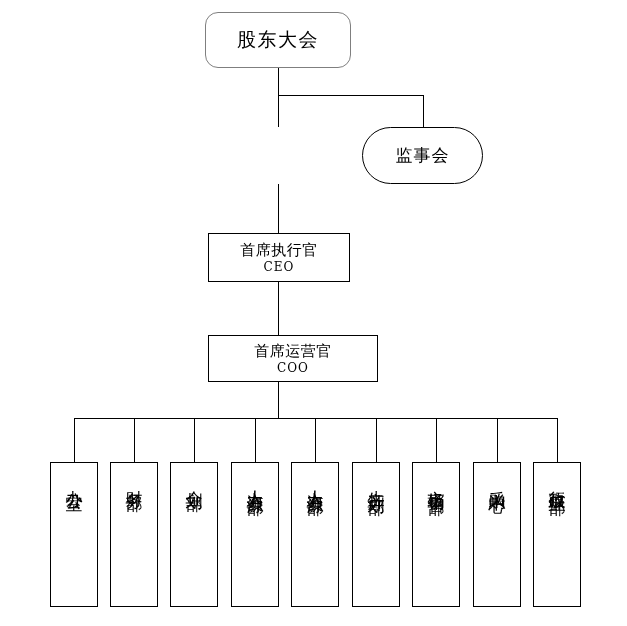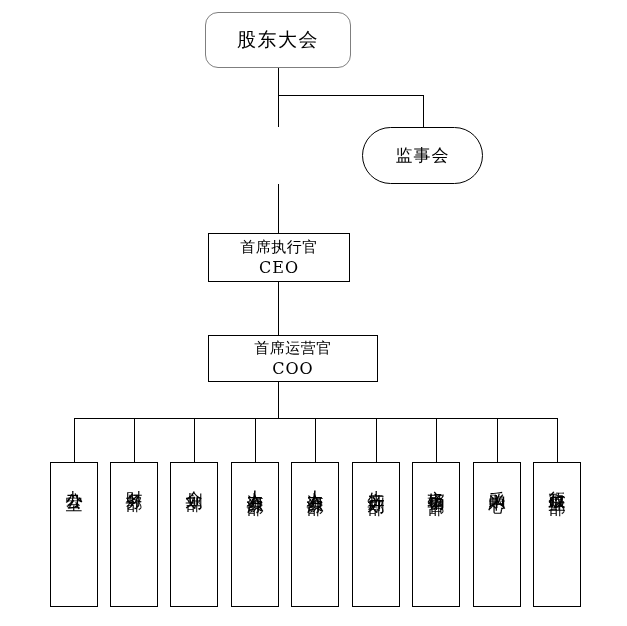--- a/index.html
+++ b/index.html
@@ -63,21 +63,21 @@
   .t-board    { font-size: 19px; letter-spacing: 1.5px; }
   .t-super    { font-size: 17px; letter-spacing: 1.0px; }
 
   .exec-label {
     font-size: 15px;
     letter-spacing: 0.5px;
   }
   .exec-sub {
     display: block;
     font-family: "DejaVu Serif", "Liberation Serif", serif;
-    font-size: 16px;
+    font-size: 12px;
     letter-spacing: 1px;
     margin-top: 1px;
   }
 
   
   .node.dept {
     border: 1.1px solid #000000;
     align-items: flex-start;
     justify-content: center;
     padding-top: 14px;

